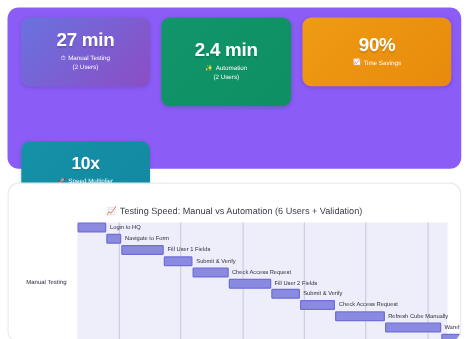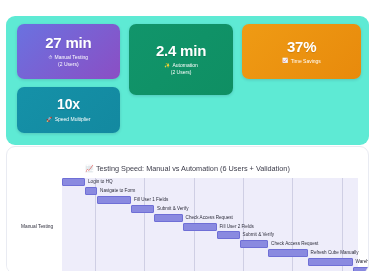--- a/index.html
+++ b/index.html
@@ -5,37 +5,37 @@
   * { margin:0; padding:0; box-sizing:border-box; }
   html,body { width:375px; height:271px; overflow:hidden; }
   body {
     background:#ffffff;
     font-family:"Liberation Sans", sans-serif;
     -webkit-font-smoothing:antialiased;
   }
 
   
   .stats-panel{
-    position:absolute; left:6px; top:16px; width:363px; height:129px;
-    background:#5eead4; border-radius:9px;
+    position:absolute; left:6px; top:6px; width:363px; height:129px;
+    background:#8b5cf6; border-radius:9px;
   }
   .cards-row{
     position:absolute; left:11px; top:8px; right:8px;
     display:flex; gap:9px;
   }
   .card{
     border-radius:7px; padding:6px 4px 7px;
     display:flex; flex-direction:column; align-items:center; justify-content:center;
     color:#ffffff; text-align:center; position:relative; overflow:hidden;
     box-shadow:0 1px 3px rgba(40,40,80,.18);
   }
   .card.c1{ width:103px; height:55px; background:linear-gradient(135deg,#6a72e0 0%,#8b4ec4 100%); }
   .card.c2{ width:105px; height:71px; background:linear-gradient(135deg,#11956b 0%,#0f8f63 100%); }
   .card.c3{ width:119px; height:55px; background:linear-gradient(135deg,#ef9b14 0%,#e88a0c 100%); }
-  .card.c4{ width:103px; height:46px; background:linear-gradient(135deg,#1591a8 0%,#1389a0 100%); }
+  .card.c4{ width:103px; height:46px; background:linear-gradient(135deg,#1591a8 0%,#1389a0 100%);margin-top:36px; }
 
   .card-row2{
     position:absolute; left:11px; top:71px;
     display:flex; gap:9px;
   }
 
   .card-value{
     font-size:15px; font-weight:bold; letter-spacing:-.2px; line-height:17px;
     text-shadow:0 1px 1px rgba(0,0,0,.14);
   }
@@ -101,21 +101,21 @@
     <div class="card c2">
       <div class="card-value">2.4 min</div>
       <div class="card-label">
         <span class="mini-icon">✨</span>
         <span>Automation</span>
       </div>
       <div class="card-sub">(2 Users)</div>
     </div>
 
     <div class="card c3">
-      <div class="card-value">37%</div>
+      <div class="card-value">90%</div>
       <div class="card-label">
         <span class="mini-icon">📈</span>
         <span>Time Savings</span>
       </div>
     </div>
 
   </div>
 
   <div class="card-row2">
     <div class="card c4">

